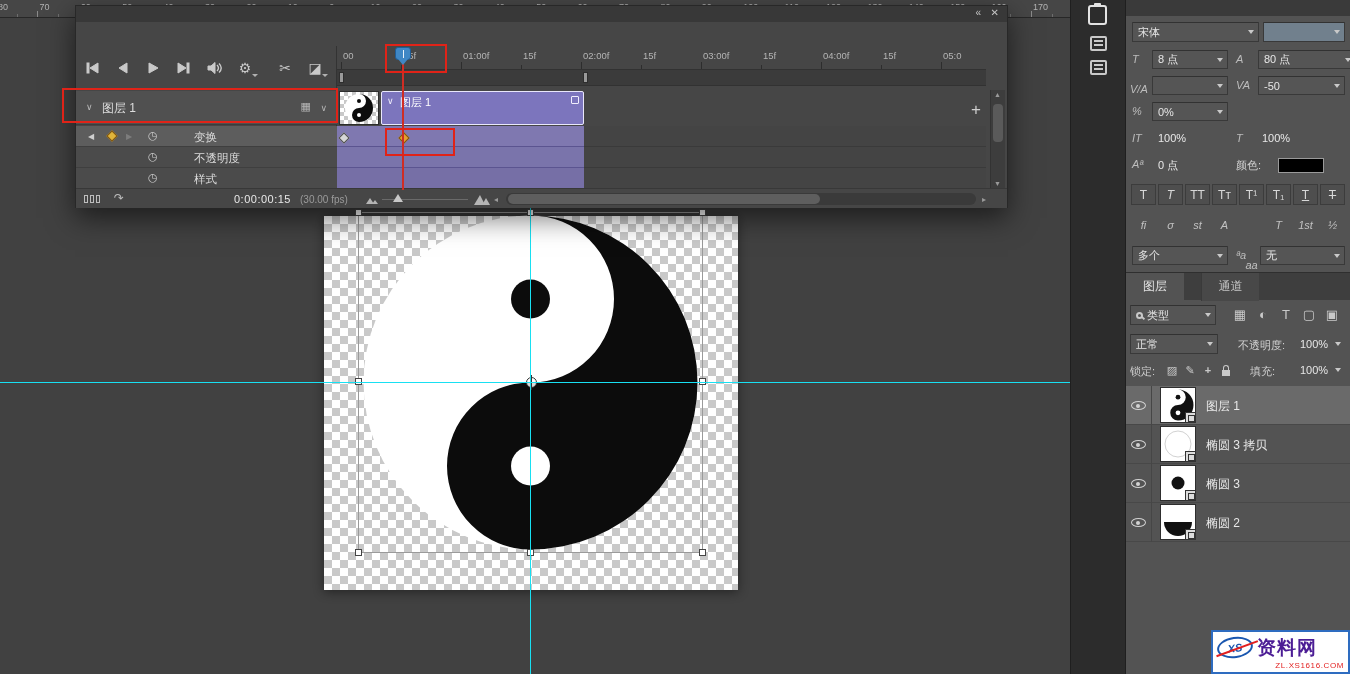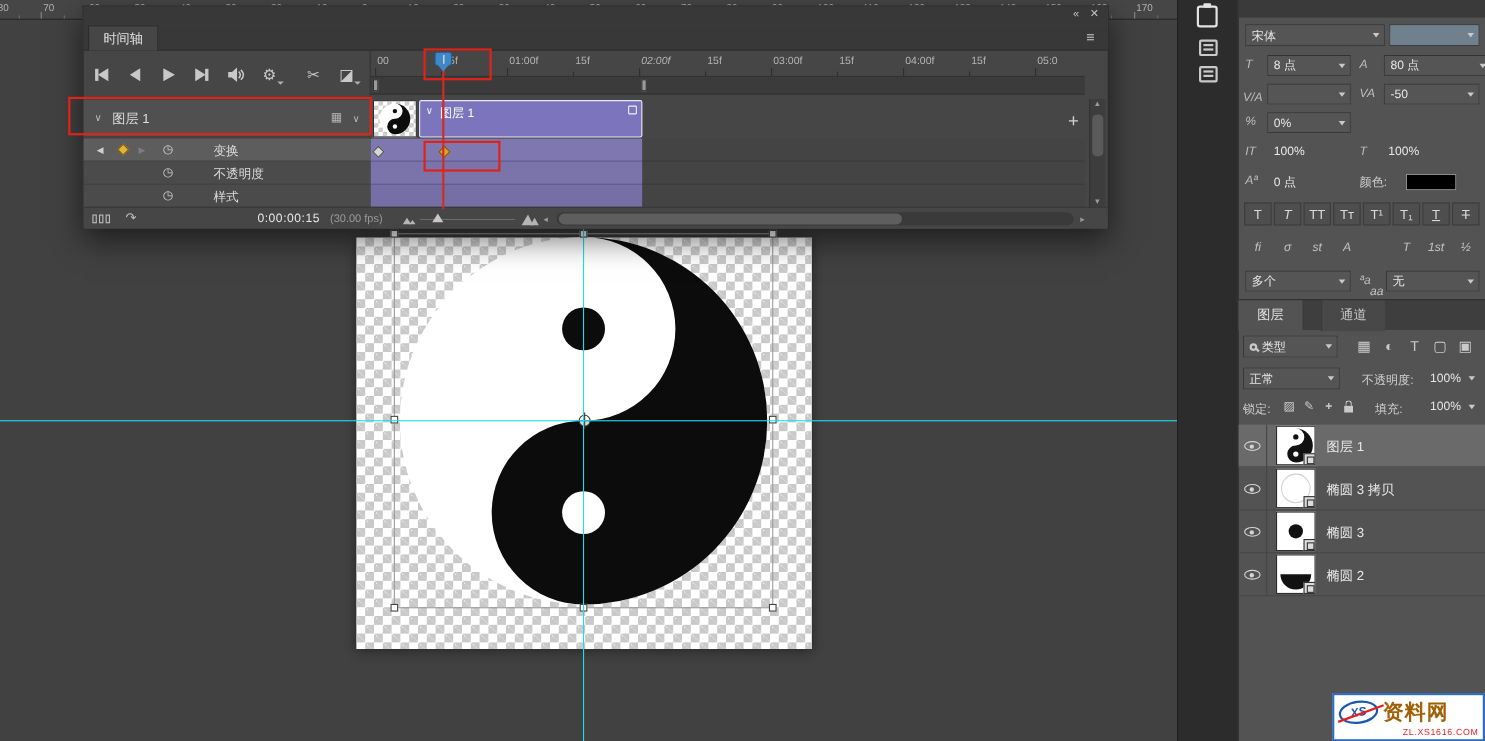--- a/index.html
+++ b/index.html
@@ -139,21 +139,21 @@
   .layer-thumb{position:absolute;left:34px;top:1px;width:36px;height:36px;border:1px solid #2e2e2e;background:#fff;}
   .layer-thumb .badge{position:absolute;right:-1px;bottom:-1px;width:11px;height:11px;background:#dcdcdc;border:1px solid #333;}
   .layer-thumb .badge::before{content:"";position:absolute;left:2px;top:2px;width:5px;height:5px;border:1px solid #333;}
   .layer-name{position:absolute;left:80px;top:12px;font-size:12px;color:#e8e8e8;}
 
   
   #watermark{position:absolute;left:1211px;top:630px;width:139px;height:44px;background:#fff;border:2px solid #2e6cc0;z-index:60;display:flex;flex-direction:column;justify-content:center;padding:1px 4px;}
   #watermark .row1{display:flex;align-items:center;gap:4px;}
   #wm-logo{width:36px;height:21px;border:2px solid #1a57b0;border-radius:50%;display:flex;align-items:center;justify-content:center;color:#1a57b0;font-style:italic;font-weight:bold;font-size:11px;position:relative;transform:rotate(-8deg);}
   #wm-logo::after{content:"";position:absolute;left:-4px;top:9px;width:44px;height:2px;background:#e21f1f;transform:rotate(-12deg);}
-  #wm-title{color:#a16207;font-weight:bold;font-size:19px;letter-spacing:1px;}
+  #wm-title{color:#4c1d95;font-weight:bold;font-size:19px;letter-spacing:1px;}
   #wm-url{color:#e21f1f;font-size:8px;text-align:right;letter-spacing:.6px;}
 </style>
 </head>
 <body>
 
 <div id="screen">
 
   <div id="top-ruler">
       <span class="tr-tick mid" style="left: 16.7px;"></span>
       <span class="tr-label" style="left: -2px;">80</span>
@@ -255,24 +255,20 @@
   </div>
 
   <div id="guide-h"></div>
   <div id="guide-v"></div>
 
   <div id="tl">
     <div class="titlebar">
       <span class="winico" style="right:26px;">«</span>
       <span class="winico" style="right:8px;">✕</span>
     </div>
-    <div class="tabbar">
-      <div class="tab">时间轴</div>
-      <span class="menu-ico">≡</span>
-    </div>
 
     <div class="toolbar">
       <span class="tbtn" style="left:6px;">
         <svg width="16" height="12" viewBox="0 0 16 12">
             <rect x="2" y="1" width="2" height="10"></rect>
             <polygon points="13,1 5,6 13,11"></polygon>
           </svg>
       </span>
       <span class="tbtn" style="left:36px;">
         <svg width="16" height="12" viewBox="0 0 16 12">
@@ -307,21 +303,21 @@
     <div class="ruler">
         <span class="rl-tick" style="left: 4px;"></span>
         <span class="rl-label" style="left: 6px;">00</span>
         <span class="rl-tick mid" style="left: 64px;"></span>
         <span class="rl-label" style="left: 66px;">15f</span>
         <span class="rl-tick" style="left: 124px;"></span>
         <span class="rl-label" style="left: 126px;">01:00f</span>
         <span class="rl-tick mid" style="left: 184px;"></span>
         <span class="rl-label" style="left: 186px;">15f</span>
         <span class="rl-tick" style="left: 244px;"></span>
-        <span class="rl-label" style="left: 246px; font-style: italic;">02:00f</span>
+        <span class="rl-label" style="left: 246px;">02:00f</span>
         <span class="rl-tick mid" style="left: 304px;"></span>
         <span class="rl-label" style="left: 306px;">15f</span>
         <span class="rl-tick" style="left: 364px;"></span>
         <span class="rl-label" style="left: 366px;">03:00f</span>
         <span class="rl-tick mid" style="left: 424px;"></span>
         <span class="rl-label" style="left: 426px;">15f</span>
         <span class="rl-tick" style="left: 484px;"></span>
         <span class="rl-label" style="left: 486px;">04:00f</span>
         <span class="rl-tick mid" style="left: 544px;"></span>
         <span class="rl-label" style="left: 546px;">15f</span>

